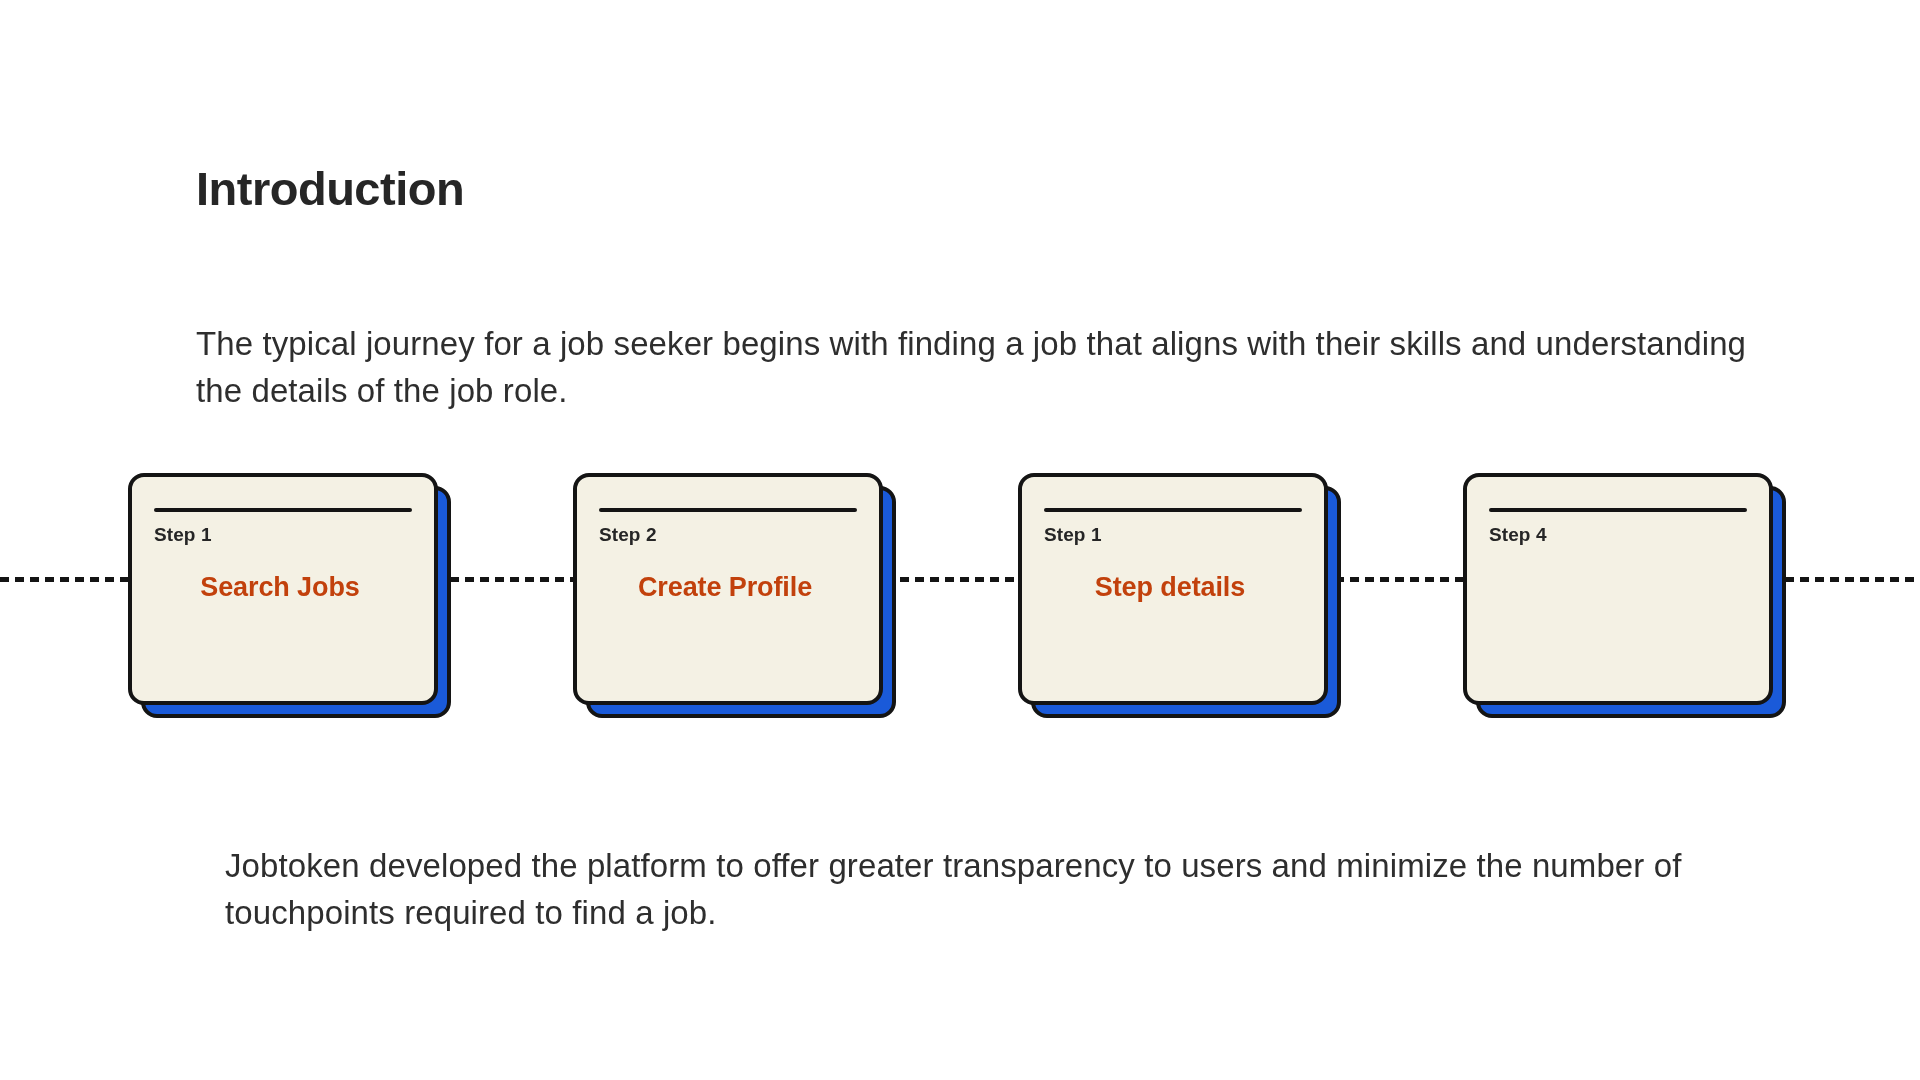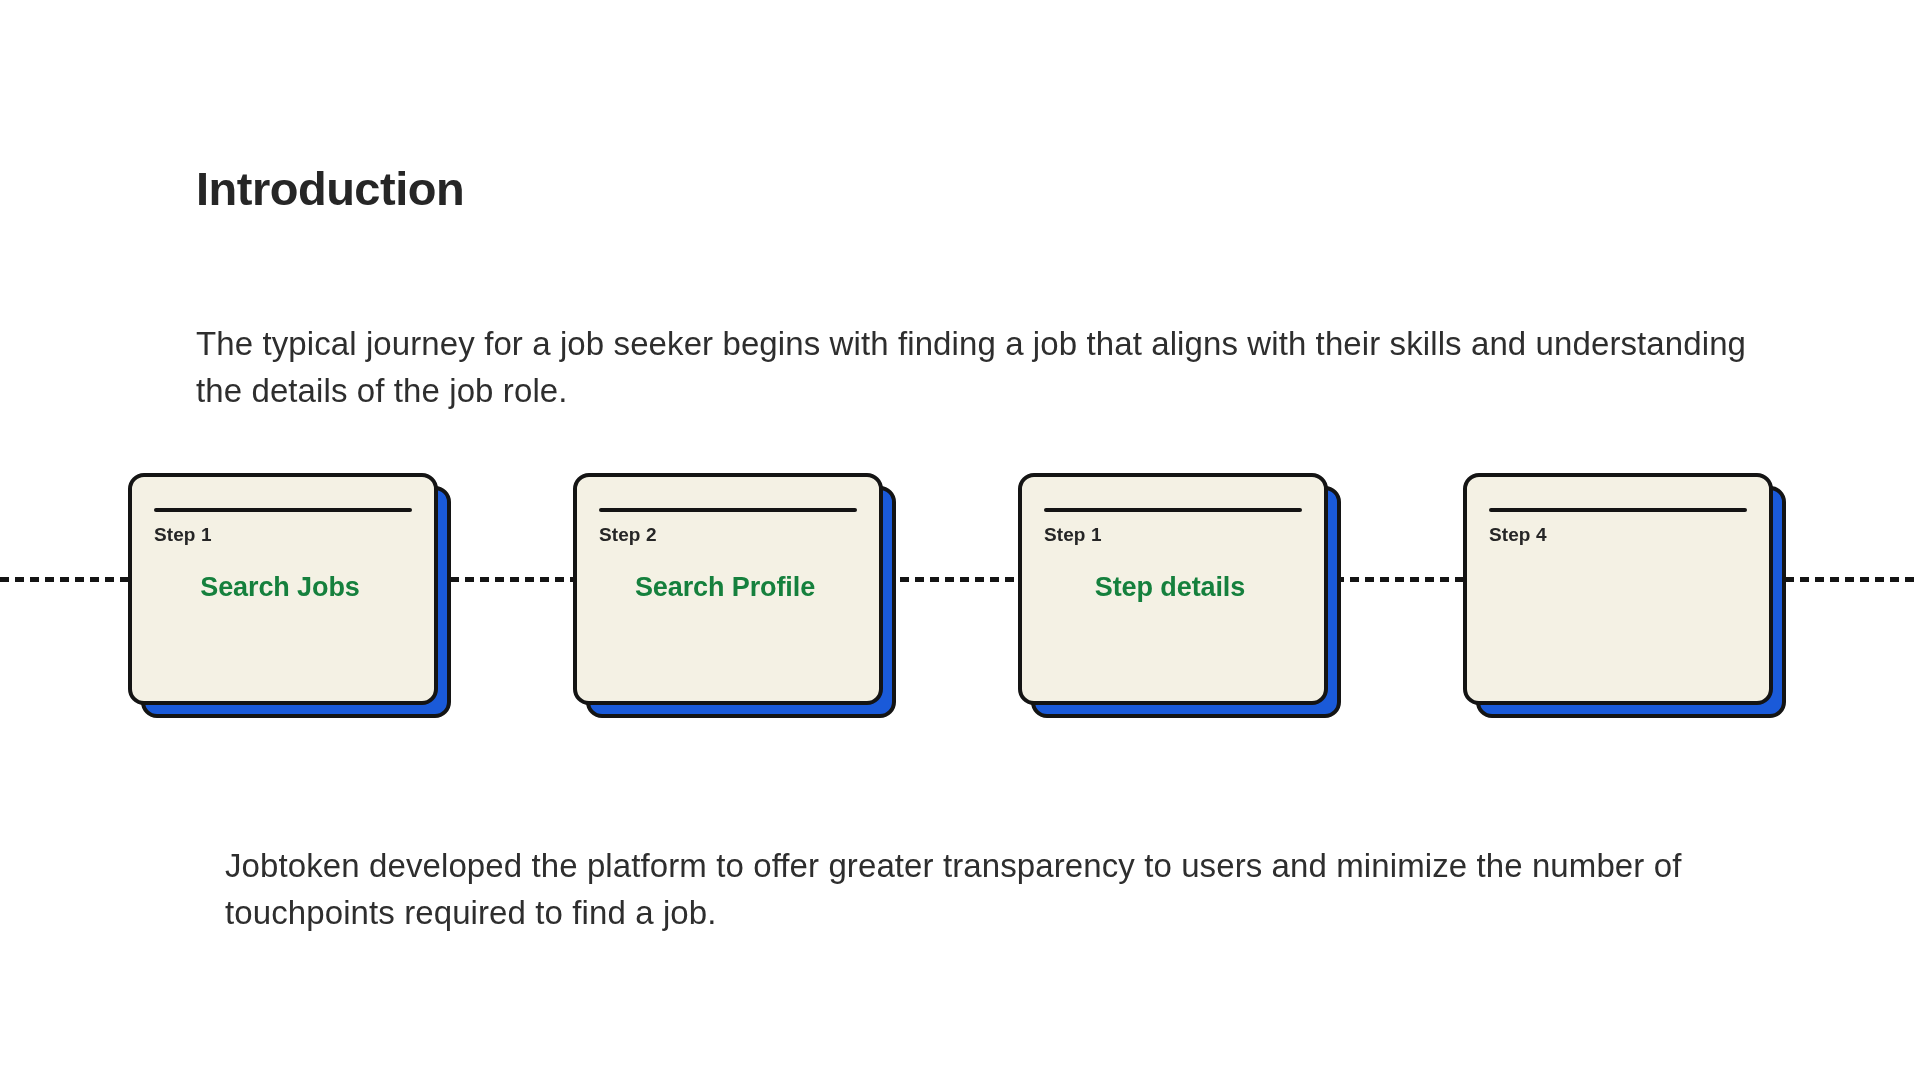--- a/index.html
+++ b/index.html
@@ -139,21 +139,21 @@
   }
 
   .card-title {
     position: absolute;
     left: 12px;
     right: 18px;
     top: 95px;
     text-align: center;
     font-size: 27px;
     font-weight: 700;
-    color: #15803d;
+    color: #c2410c;
     letter-spacing: -0.1px;
     white-space: nowrap;
   }
 </style>
 </head>
 <body>
 
 <div class="page">
 
   <h1 class="heading">Introduction</h1>
@@ -171,21 +171,21 @@
         <div class="card-step">Step 1</div>
         <div class="card-title">Search Jobs</div>
       </div>
     </div>
 
     <div class="card-wrap s2">
       <div class="card-shadow"></div>
       <div class="card">
         <div class="card-rule"></div>
         <div class="card-step">Step 2</div>
-        <div class="card-title">Search Profile</div>
+        <div class="card-title">Create Profile</div>
       </div>
     </div>
 
     <div class="card-wrap s3">
       <div class="card-shadow"></div>
       <div class="card">
         <div class="card-rule"></div>
         <div class="card-step">Step 1</div>
         <div class="card-title">Step details</div>
       </div>

